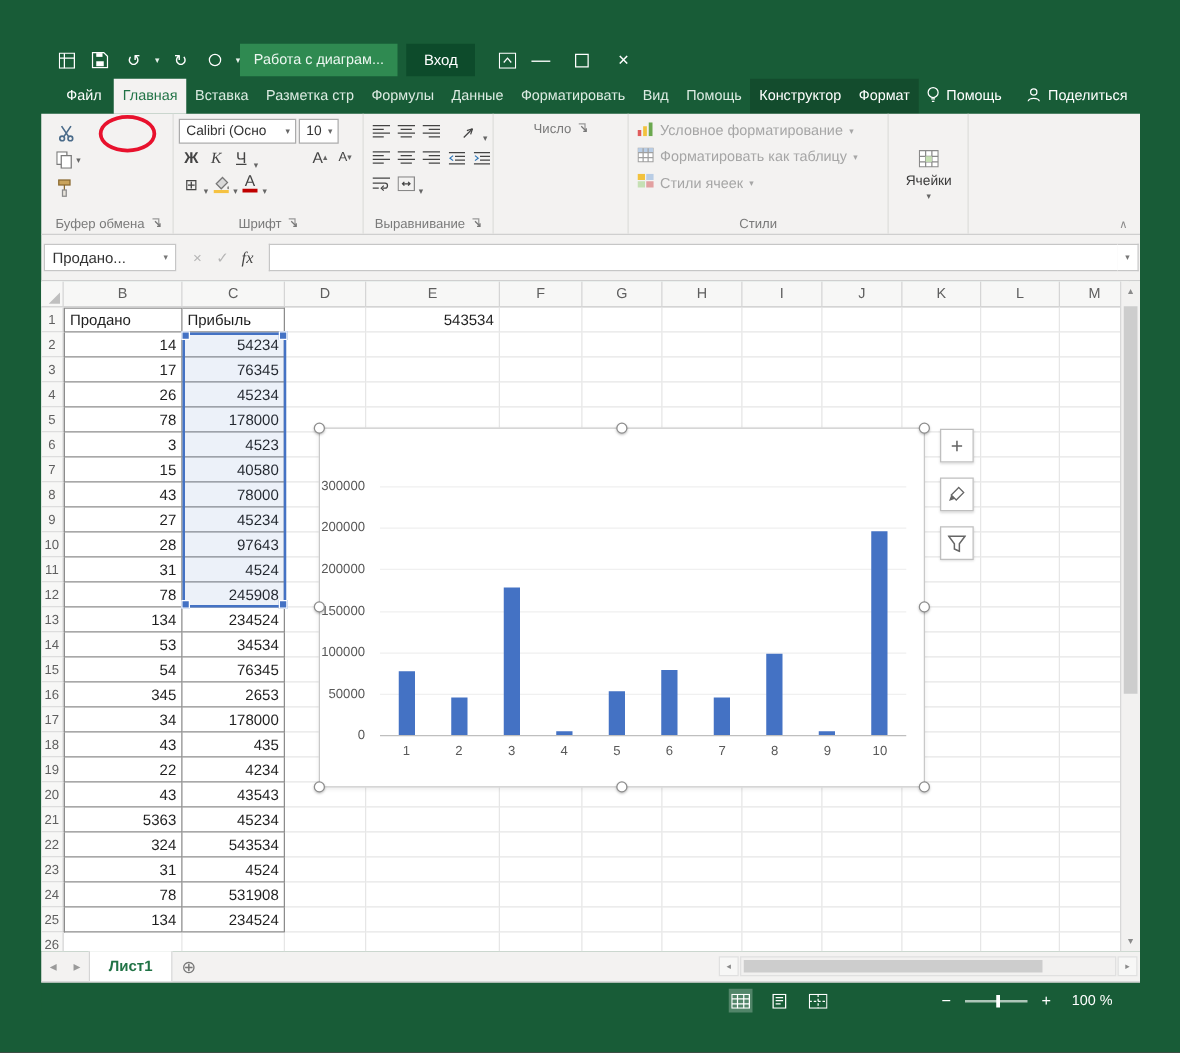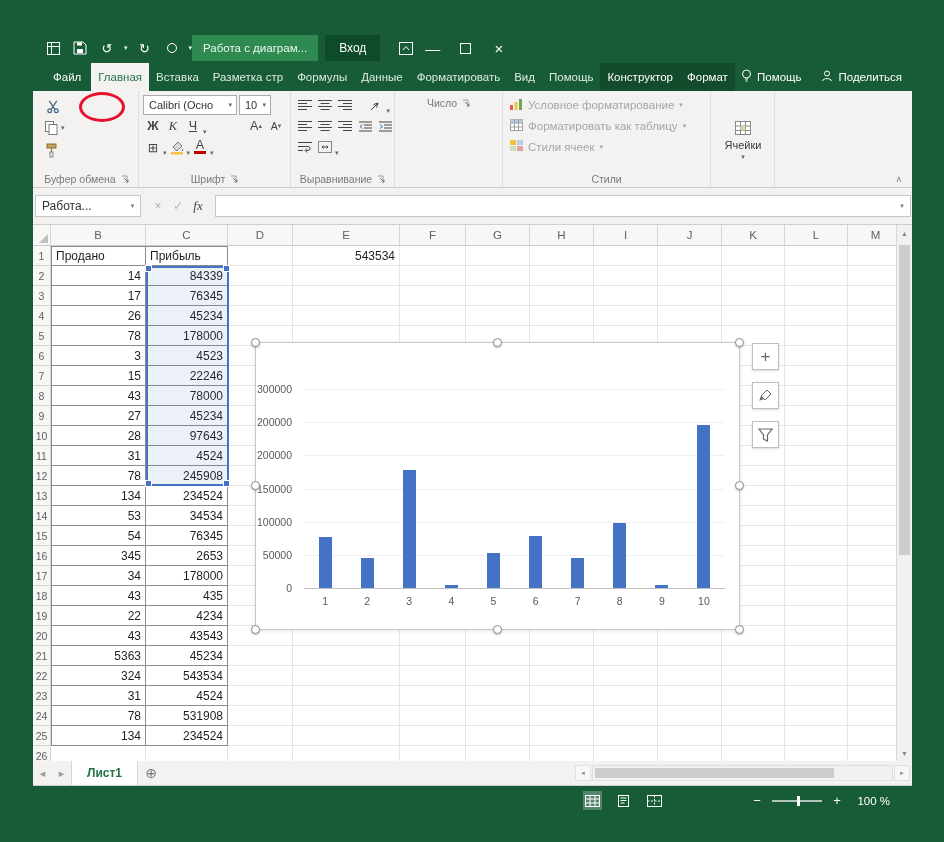--- a/index.html
+++ b/index.html
@@ -452,21 +452,21 @@
           <span class="bdd">▾</span>
         </div>
       </div>
 
 
       <span class="rib-collapse">∧</span>
     </div>
 
     <div class="formulabar">
       <div class="namebox">
-        <span>Работа...</span>
+        <span>Продано...</span>
         <span class="nb-dd">▾</span>
       </div>
       <div class="fxbtns">
         <span class="fxb">×</span>
         <span class="fxb">✓</span>
         <span class="fxb fx">fx</span>
       </div>
       <div class="fx-input">
         <span></span>
       </div>
@@ -503,21 +503,21 @@
             <div class="cell" style="flex: 0 0 64px;"></div>
             <div class="cell" style="flex: 0 0 64px;"></div>
             <div class="cell" style="flex: 0 0 64px;"></div>
             <div class="cell" style="flex: 0 0 63px;"></div>
             <div class="cell" style="flex: 0 0 63px;"></div>
             <div class="cell" style="flex: 0 0 56px;"></div>
           </div>
           <div class="grid-row">
             <div class="rowhdr">2</div>
             <div class="cell num tbl tbl-l" style="flex: 0 0 95px;">14</div>
-            <div class="cell num tbl" style="flex: 0 0 82px;">84339</div>
+            <div class="cell num tbl" style="flex: 0 0 82px;">54234</div>
             <div class="cell" style="flex: 0 0 65px;"></div>
             <div class="cell" style="flex: 0 0 107px;"></div>
             <div class="cell" style="flex: 0 0 66px;"></div>
             <div class="cell" style="flex: 0 0 64px;"></div>
             <div class="cell" style="flex: 0 0 64px;"></div>
             <div class="cell" style="flex: 0 0 64px;"></div>
             <div class="cell" style="flex: 0 0 64px;"></div>
             <div class="cell" style="flex: 0 0 63px;"></div>
             <div class="cell" style="flex: 0 0 63px;"></div>
             <div class="cell" style="flex: 0 0 56px;"></div>
@@ -578,21 +578,21 @@
             <div class="cell" style="flex: 0 0 64px;"></div>
             <div class="cell" style="flex: 0 0 64px;"></div>
             <div class="cell" style="flex: 0 0 64px;"></div>
             <div class="cell" style="flex: 0 0 63px;"></div>
             <div class="cell" style="flex: 0 0 63px;"></div>
             <div class="cell" style="flex: 0 0 56px;"></div>
           </div>
           <div class="grid-row">
             <div class="rowhdr">7</div>
             <div class="cell num tbl tbl-l" style="flex: 0 0 95px;">15</div>
-            <div class="cell num tbl" style="flex: 0 0 82px;">22246</div>
+            <div class="cell num tbl" style="flex: 0 0 82px;">40580</div>
             <div class="cell" style="flex: 0 0 65px;"></div>
             <div class="cell" style="flex: 0 0 107px;"></div>
             <div class="cell" style="flex: 0 0 66px;"></div>
             <div class="cell" style="flex: 0 0 64px;"></div>
             <div class="cell" style="flex: 0 0 64px;"></div>
             <div class="cell" style="flex: 0 0 64px;"></div>
             <div class="cell" style="flex: 0 0 64px;"></div>
             <div class="cell" style="flex: 0 0 63px;"></div>
             <div class="cell" style="flex: 0 0 63px;"></div>
             <div class="cell" style="flex: 0 0 56px;"></div>

